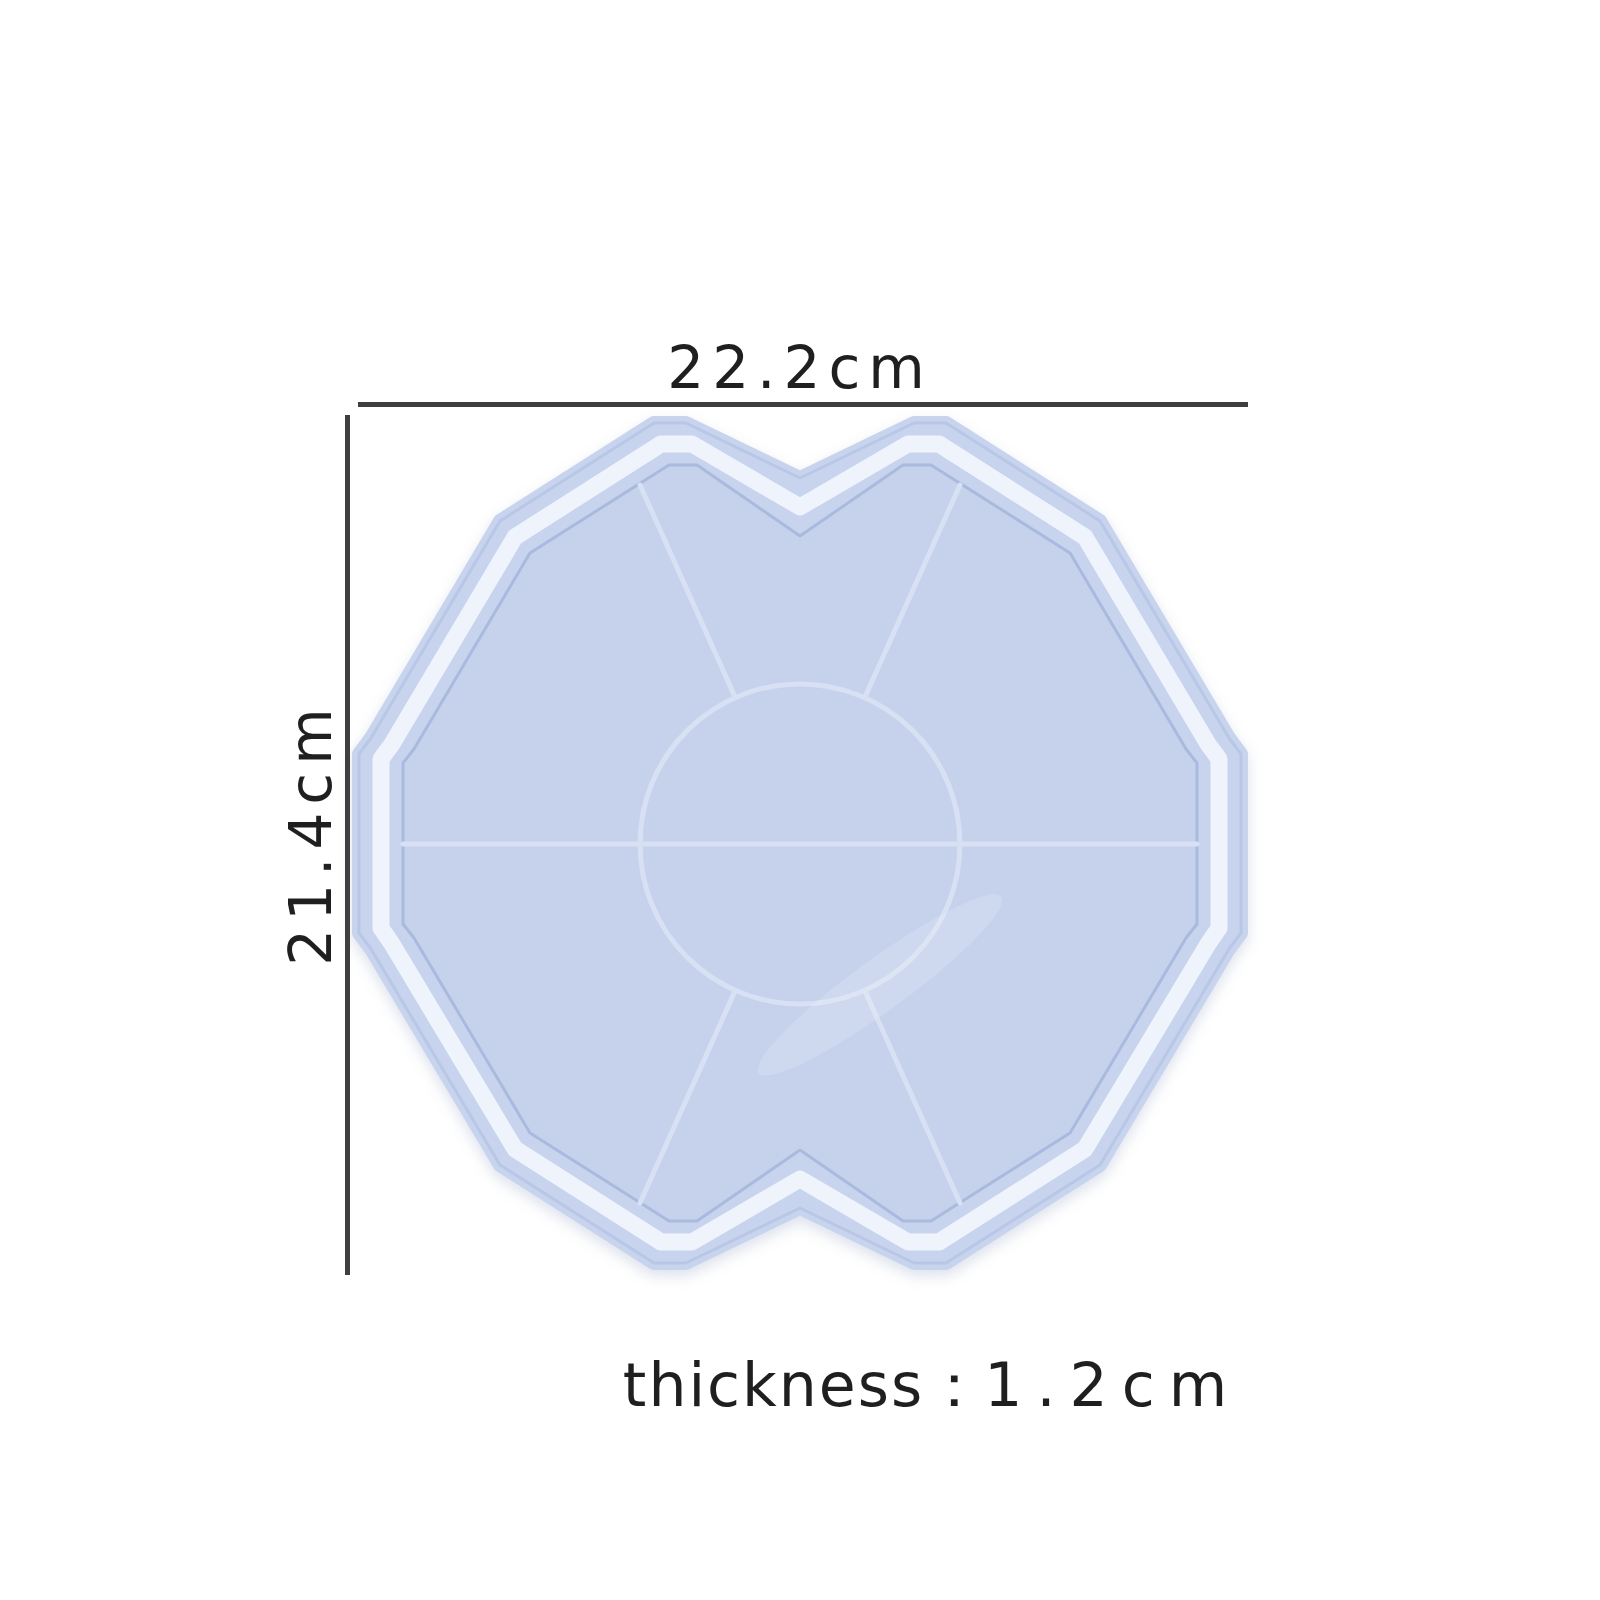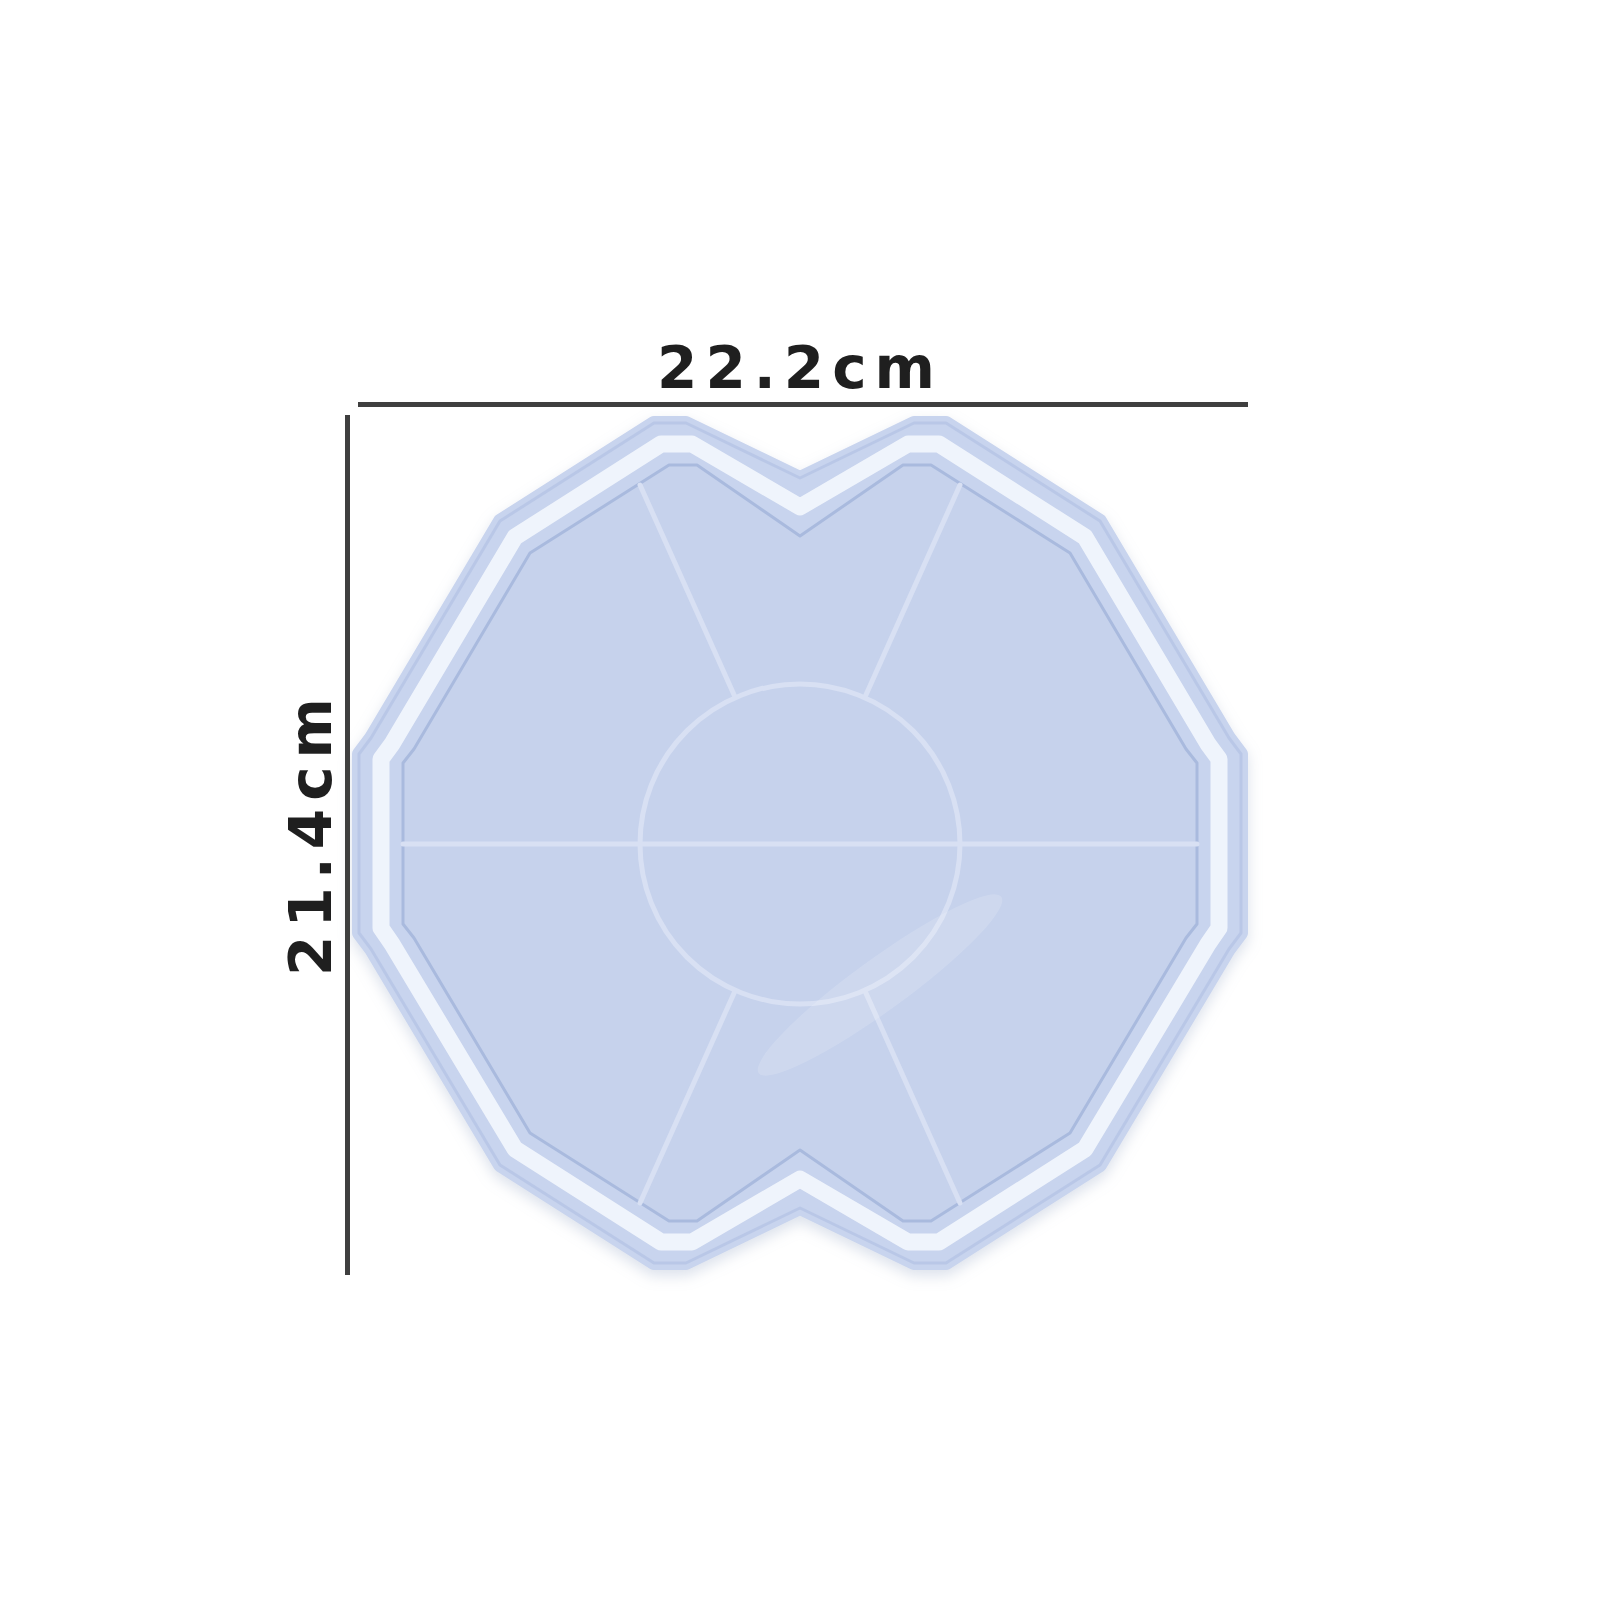--- a/index.html
+++ b/index.html
@@ -2,21 +2,20 @@
 <html><head>
 <meta charset="utf-8">
 <style>
   html,body{margin:0;padding:0;background:#ffffff;}
   .canvas{
     position:relative;
     width:1600px;height:1600px;
     background:#ffffff;
     font-family:"DejaVu Sans","Liberation Sans",sans-serif;
     overflow:hidden;
-    font-weight:bold;
   }
   .mold-svg{position:absolute;left:0;top:0;width:1600px;height:1600px;}
   .dim-line{position:absolute;background:#3f3f3f;}
   .dim-line.h{left:358px;top:402px;width:890px;height:5px;}
   .dim-line.v{left:345px;top:415px;width:5px;height:860px;}
   .dim-label{
     position:absolute;
     color:#1f1f1f;
     font-size:58px;
     letter-spacing:8px;
@@ -74,14 +73,17 @@
       <ellipse cx="880" cy="985" rx="150" ry="26" opacity="0.15" transform="rotate(-36 880 985)" fill="#ffffff"></ellipse>
     </g>
   </svg>
 
   <div class="dim-line h"></div>
   <div class="dim-label width">22.2cm</div>
 
   <div class="dim-line v"></div>
   <div class="dim-label height">21.4cm</div>
 
+  <div class="thickness-caption">
+    <span class="t-label">thickness</span><span class="t-sep">：</span><span class="t-value">1.2cm</span>
+  </div>
 
 </div>
 
 </body></html>

